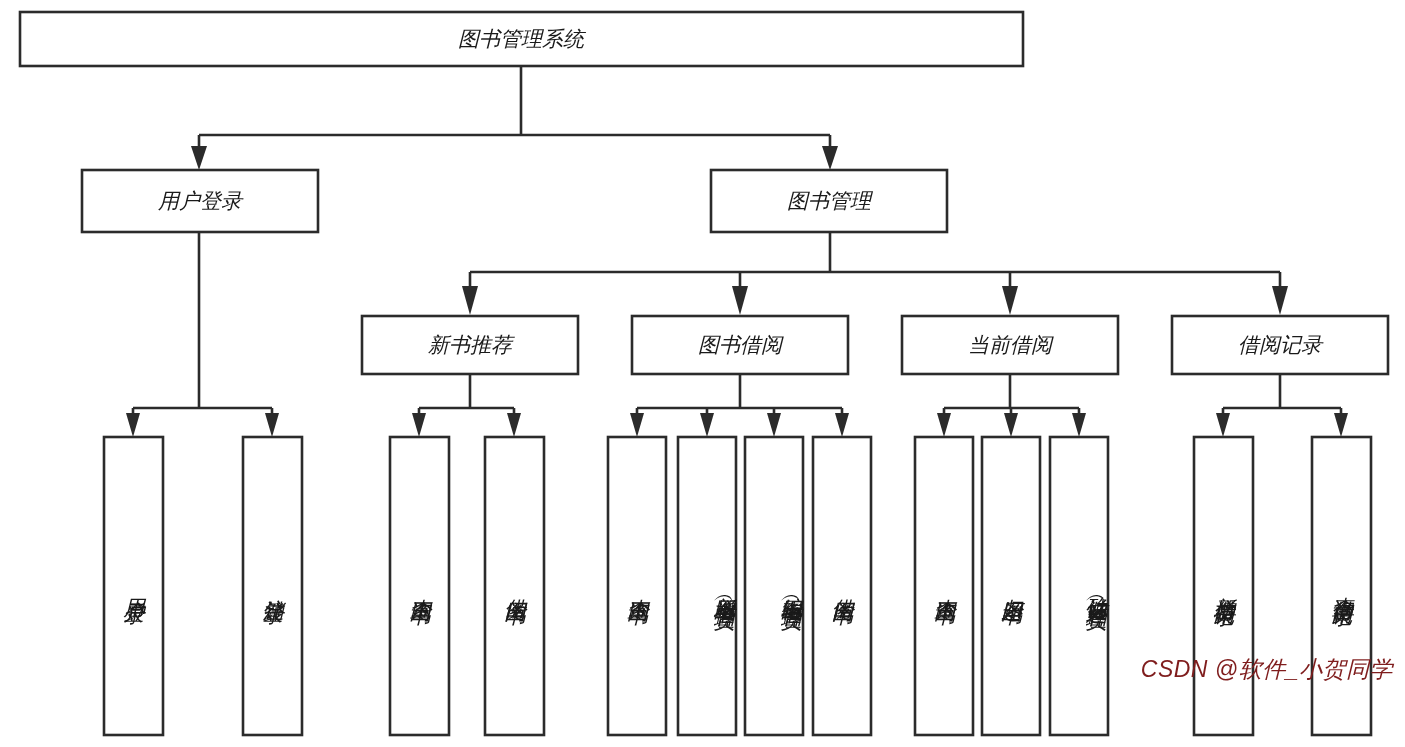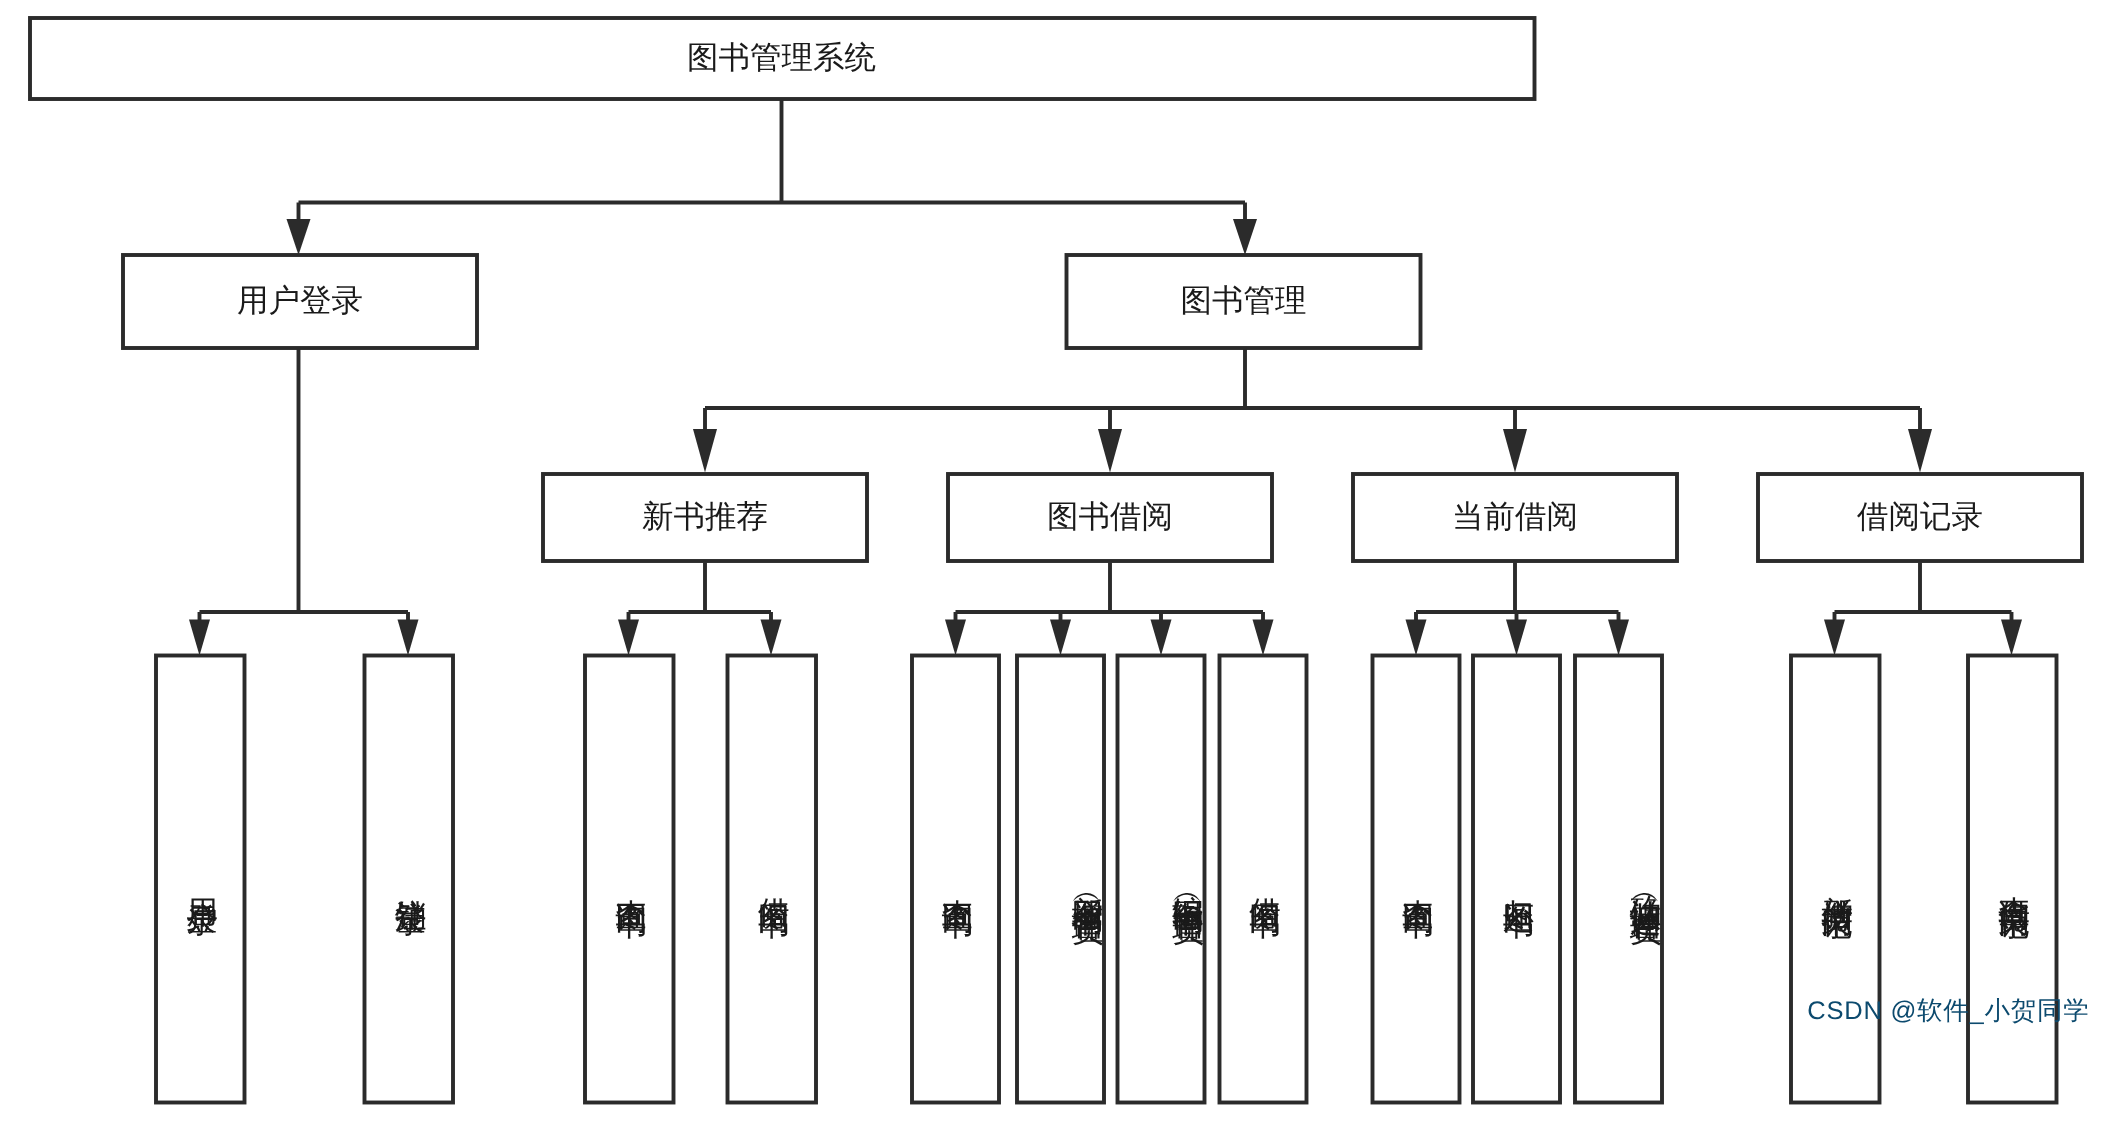--- a/index.html
+++ b/index.html
@@ -11,20 +11,21 @@
     width: 1405px;
     height: 747px;
     font-family: "Liberation Sans", "DejaVu Sans", sans-serif;
     overflow: hidden;
   }
   #diagram-root {
     position: relative;
     width: 1405px;
     height: 692px;
     background: #ffffff;
+    font-style: italic;
   }
   svg.flow {
     position: absolute;
     left: 0;
     top: 0;
     width: 1405px;
     height: 747px;
   }
   .node-box {
     fill: #ffffff;
@@ -62,22 +63,22 @@
     color: #1a1a1a;
     white-space: nowrap;
     pointer-events: none;
     user-select: none;
   }
   .watermark {
     position: absolute;
     right: 12px;
     bottom: 7px;
     font-family: "Liberation Sans", "DejaVu Sans", sans-serif;
-    font-size: 17px;
-    color: #0c4a6e;
+    font-size: 23px;
+    color: #7f1d1d;
     letter-spacing: 0.5px;
     white-space: nowrap;
   }
 </style>
 </head>
 <body>
 
 <div id="diagram-root">
 
   <svg class="flow" viewBox="0 0 1405 747">

